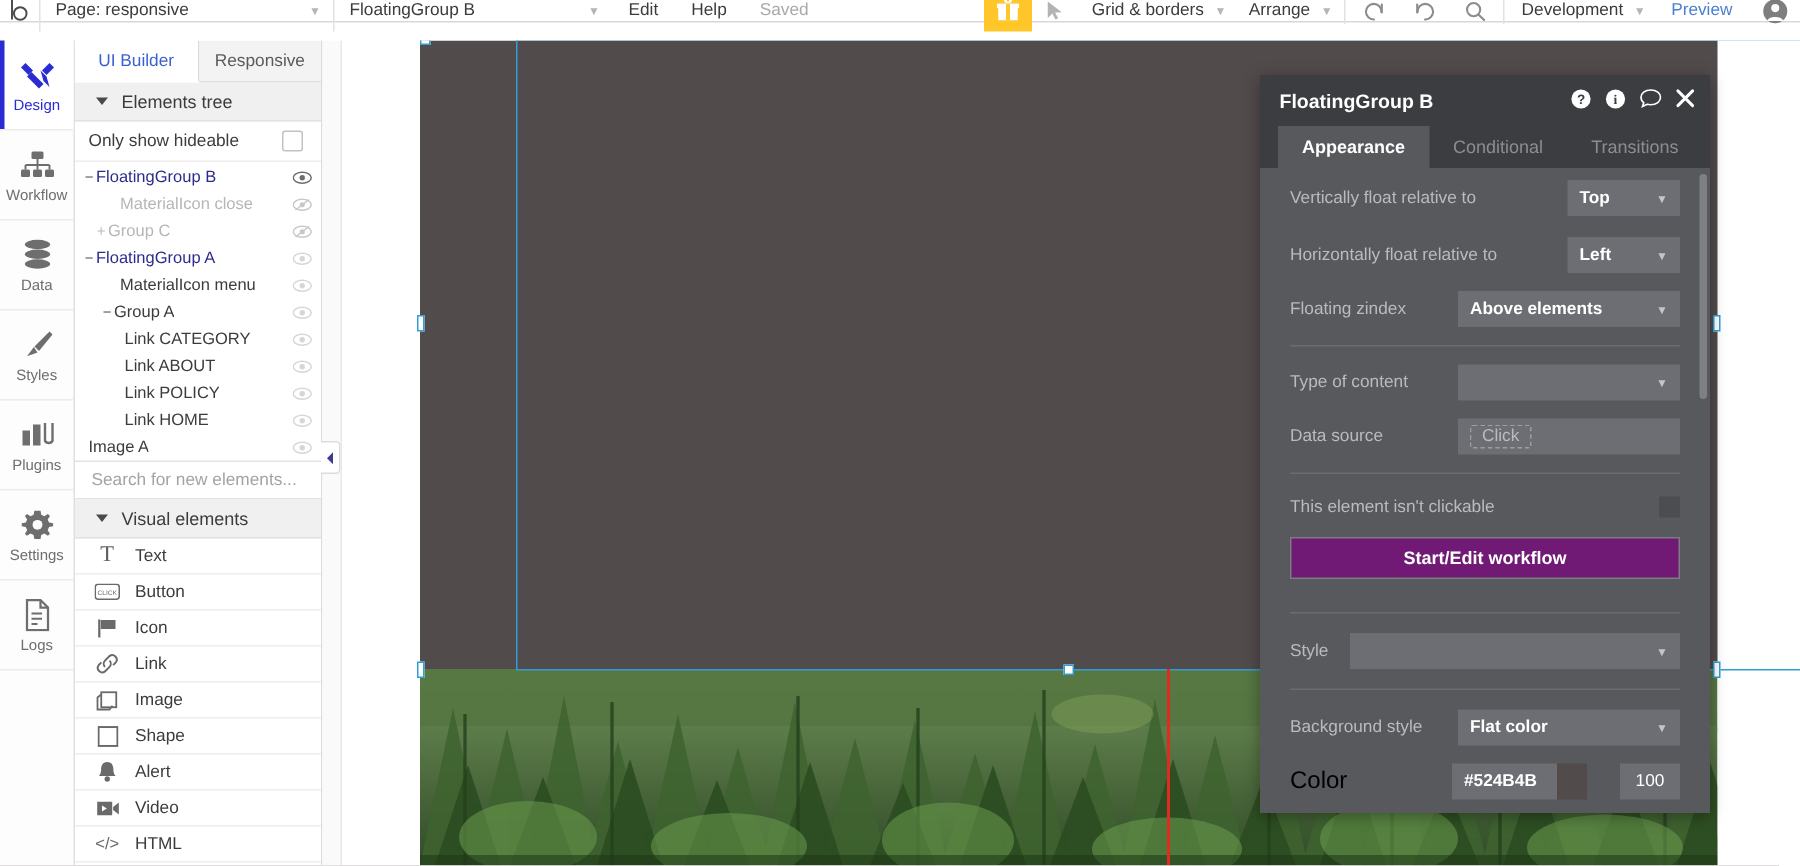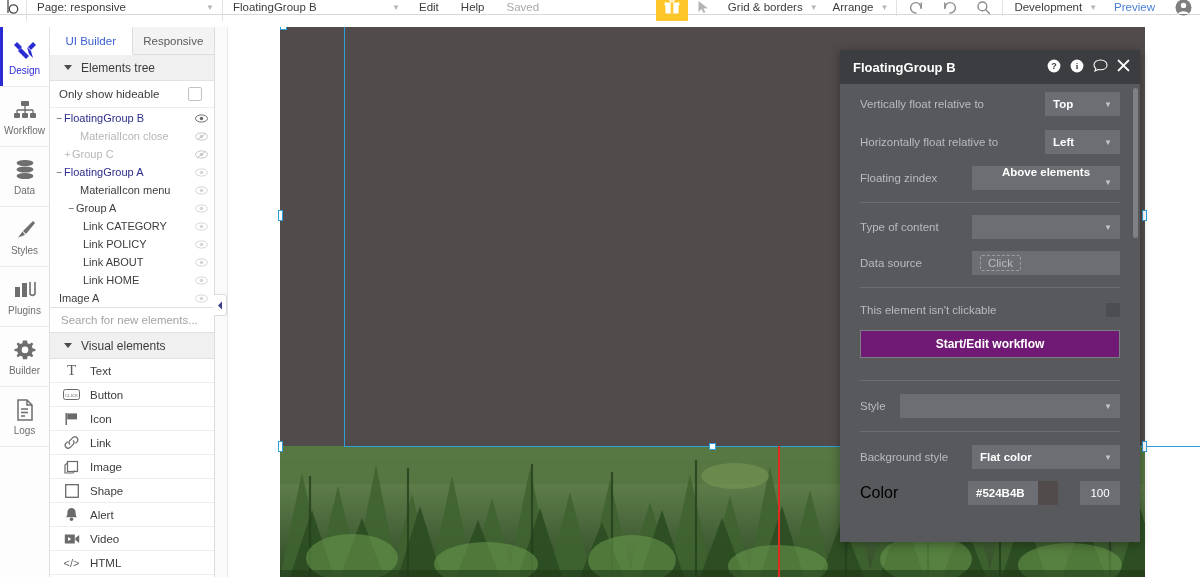--- a/index.html
+++ b/index.html
@@ -197,21 +197,21 @@
 
   .prow { display: flex; align-items: center; height: 36px; padding: 0 20px 0 20px; }
   .prow .plabel { font-size: 11.5px; color: #b9bbbe; flex: 0 0 auto; }
   .pfield {
     background: #6c6e73; height: 24px; display: flex; align-items: center;
     padding: 0 8px; font-size: 11.5px; color: #fff; border: none;
   }
   .pfield .fcaret { margin-left: auto; color: #c3c5c8; font-size: 8px; padding-left: 10px; }
   .pfield.bold { font-weight: bold; }
   .f-top { width: 75px; margin-left: auto; }
-  .f-zindex { width: 148px; margin-left: auto; flex-direction: column; }
+  .f-zindex { width: 148px; margin-left: auto; }
   .f-content { width: 148px; margin-left: auto; }
   .f-datasource { width: 148px; margin-left: auto; }
   .f-style { width: 220px; margin-left: auto; }
   .f-bg { width: 148px; margin-left: auto; }
 
   .dashed-click {
     border: 1px dashed #9b9da1; color: #b9bbbe; font-size: 11.5px;
     padding: 1px 7px; border-radius: 2px;
   }
   .pdiv { height: 1px; background: #6a6c70; margin: 6px 20px; }
@@ -388,21 +388,21 @@
       <span>Plugins</span>
     </div>
 
     <div class="rail-item">
       <span class="r-ico">
         <svg width="22" height="22" viewBox="0 0 22 22">
           <path d="M11 1.5 L13 1.5 L13.5 4.2 L15.6 5.1 L17.9 3.6 L19.3 5 L17.8 7.3 L18.7 9.4 L21.4 9.9 L21.4 11.9 L18.7 12.4 L17.8 14.5 L19.3 16.8 L17.9 18.2 L15.6 16.7 L13.5 17.6 L13 20.3 L11 20.3 L8.9 20.3 L8.4 17.6 L6.3 16.7 L4 18.2 L2.6 16.8 L4.1 14.5 L3.2 12.4 L0.5 11.9 L0.5 9.9 L3.2 9.4 L4.1 7.3 L2.6 5 L4 3.6 L6.3 5.1 L8.4 4.2 L8.9 1.5 Z" fill="#6e6e6e"></path>
           <circle cx="11" cy="10.9" r="3.3" fill="#fdfdfd"></circle>
         </svg>
       </span>
-      <span>Builder</span>
+      <span>Settings</span>
     </div>
 
     <div class="rail-item">
       <span class="r-ico">
         <svg width="18" height="22" viewBox="0 0 18 22">
           <path d="M2 1 L11 1 L16 6 L16 21 L2 21 Z" stroke="#6e6e6e" stroke-width="1.5" fill="none"></path>
           <path d="M11 1 L11 6 L16 6" stroke="#6e6e6e" stroke-width="1.5" fill="none"></path>
           <path d="M5 10 L12 10 M5 13.5 L12 13.5 M5 17 L9 17" stroke="#6e6e6e" stroke-width="1.4"></path>
         </svg>
       </span>
@@ -492,30 +492,30 @@
       <div class="tree-row plain" style="padding-left:33px">
         <span class="tlabel">Link CATEGORY</span>
         <span class="eye">
           <svg width="13" height="9" viewBox="0 0 13 9">
               <ellipse cx="6.5" cy="4.5" rx="6" ry="3.6" fill="none" stroke="currentColor" stroke-width="1"></ellipse>
               <circle cx="6.5" cy="4.5" r="1.8" fill="currentColor"></circle>
             </svg>
         </span>
       </div>
       <div class="tree-row plain" style="padding-left:33px">
+        <span class="tlabel">Link ABOUT</span>
+        <span class="eye">
+          <svg width="13" height="9" viewBox="0 0 13 9">
+              <ellipse cx="6.5" cy="4.5" rx="6" ry="3.6" fill="none" stroke="currentColor" stroke-width="1"></ellipse>
+              <circle cx="6.5" cy="4.5" r="1.8" fill="currentColor"></circle>
+            </svg>
+        </span>
+      </div>
+      <div class="tree-row plain" style="padding-left:33px">
         <span class="tlabel">Link POLICY</span>
-        <span class="eye">
-          <svg width="13" height="9" viewBox="0 0 13 9">
-              <ellipse cx="6.5" cy="4.5" rx="6" ry="3.6" fill="none" stroke="currentColor" stroke-width="1"></ellipse>
-              <circle cx="6.5" cy="4.5" r="1.8" fill="currentColor"></circle>
-            </svg>
-        </span>
-      </div>
-      <div class="tree-row plain" style="padding-left:33px">
-        <span class="tlabel">Link ABOUT</span>
         <span class="eye">
           <svg width="13" height="9" viewBox="0 0 13 9">
               <ellipse cx="6.5" cy="4.5" rx="6" ry="3.6" fill="none" stroke="currentColor" stroke-width="1"></ellipse>
               <circle cx="6.5" cy="4.5" r="1.8" fill="currentColor"></circle>
             </svg>
         </span>
       </div>
       <div class="tree-row plain" style="padding-left:33px">
         <span class="tlabel">Link HOME</span>
         <span class="eye">
@@ -756,20 +756,25 @@
             </svg>
         </span>
         <span>
           <svg width="13" height="13" viewBox="0 0 13 13">
               <path d="M1.6 1.6 L11.4 11.4 M11.4 1.6 L1.6 11.4" stroke="#fff" stroke-width="2" stroke-linecap="round"></path>
             </svg>
         </span>
       </span>
     </div>
 
+    <div class="props-tabs">
+      <div class="ptab active">Appearance</div>
+      <div class="ptab">Conditional</div>
+      <div class="ptab">Transitions</div>
+    </div>
 
     <div class="props-body">
       <div class="pscroll"></div>
 
       <div class="prow" style="height:40px">
         <span class="plabel">Vertically float relative to</span>
         <span class="pfield bold f-top">
           <span>Top</span>
           <span class="fcaret">▼</span>
         </span>

